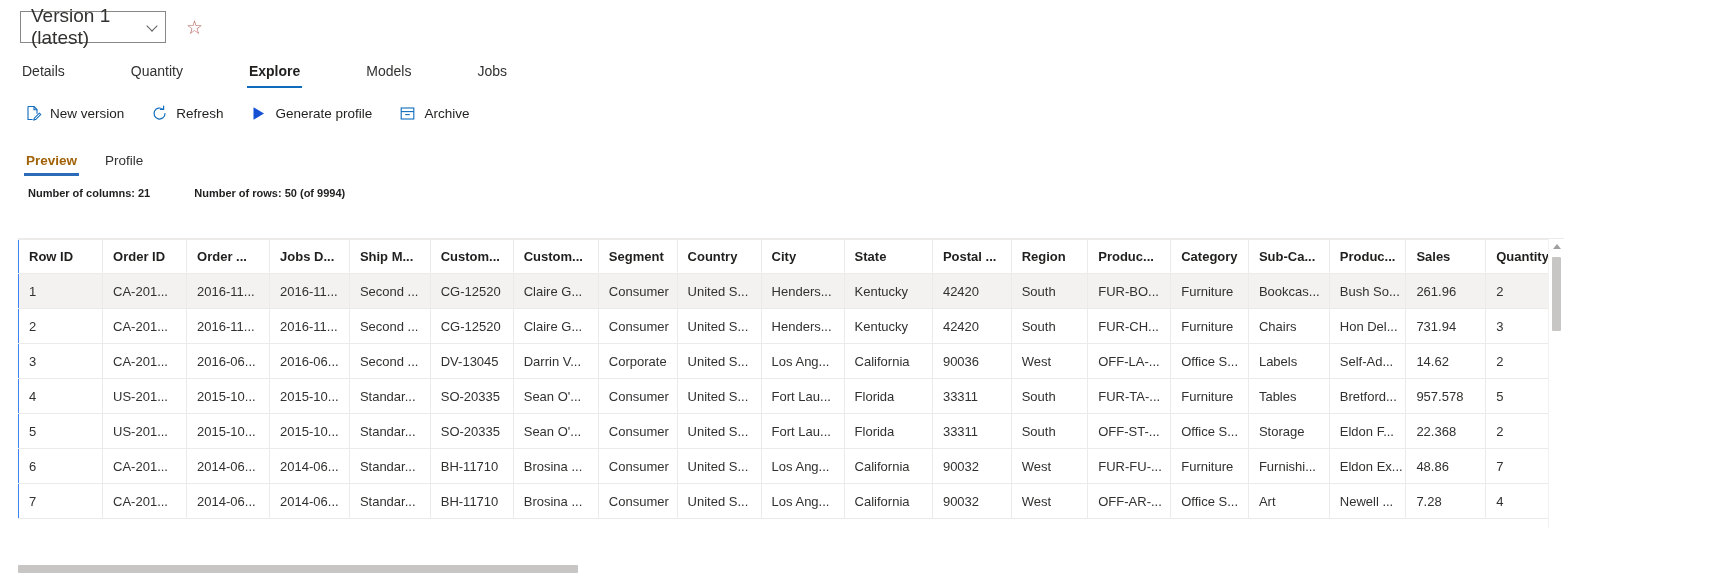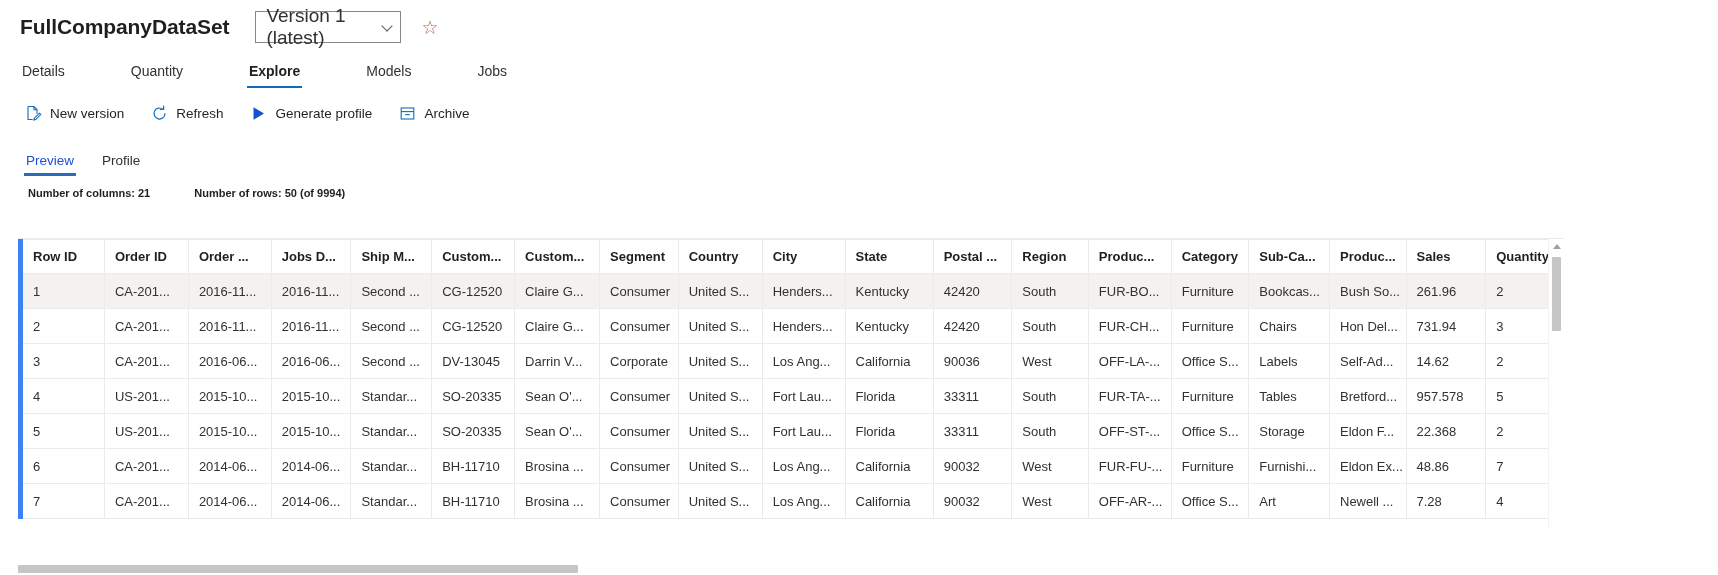--- a/index.html
+++ b/index.html
@@ -120,21 +120,21 @@
     margin-top: 10px;
   }
   .subtab {
     position: relative;
     font-size: 13.5px;
     color: #323130;
     padding-bottom: 8px;
     margin-right: 28px;
     cursor: pointer;
   }
-  .subtab.active { font-weight: 400; color: #1d4ed8; }
+  .subtab.active { font-weight: 700; color: #a16207; }
   .subtab.active::after {
     content:"";
     position:absolute; left:-2px; right:-2px; bottom:0;
     height:3px; background:#2b6cb8;
   }
 
   
   .stats {
     display: flex; align-items: center;
     padding-left: 28px;
@@ -180,21 +180,21 @@
     border-top: 1px solid #edebe9;
     height: 34px;
     font-size: 13px;
   }
   table.grid tbody td {
     color: #323130;
     font-weight: 400;
     background: #fff;
   }
   table.grid tbody tr.sel td { background: #f3f2f1; }
-  table.grid th:first-child, table.grid td:first-child { border-left: 5px solid #3b82f6; }
+  table.grid th:first-child, table.grid td:first-child { border-left: 1px solid #3b82f6; }
 
   
   col.c0  { width: 79px; }
   col.c1  { width: 79px; }
   col.c2  { width: 78px; }
   col.c3  { width: 75px; }
   col.c4  { width: 76px; }
   col.c5  { width: 78px; }
   col.c6  { width: 80px; }
   col.c7  { width: 74px; }
@@ -245,21 +245,20 @@
     background: #c8c6c4;
     border-radius: 1px;
   }
 </style>
 </head>
 <body>
 
 <div class="page">
 
   <div class="title-row">
-    <div class="ds-title">FullCompanyDataSet</div>
     <div class="version-select">
       <span>Version 1 (latest)</span>
       <span class="chev"></span>
     </div>
     <div class="fav-star">☆</div>
   </div>
 
   <div class="tabs">
     <div class="tab">Details</div>
     <div class="tab">Quantity</div>

